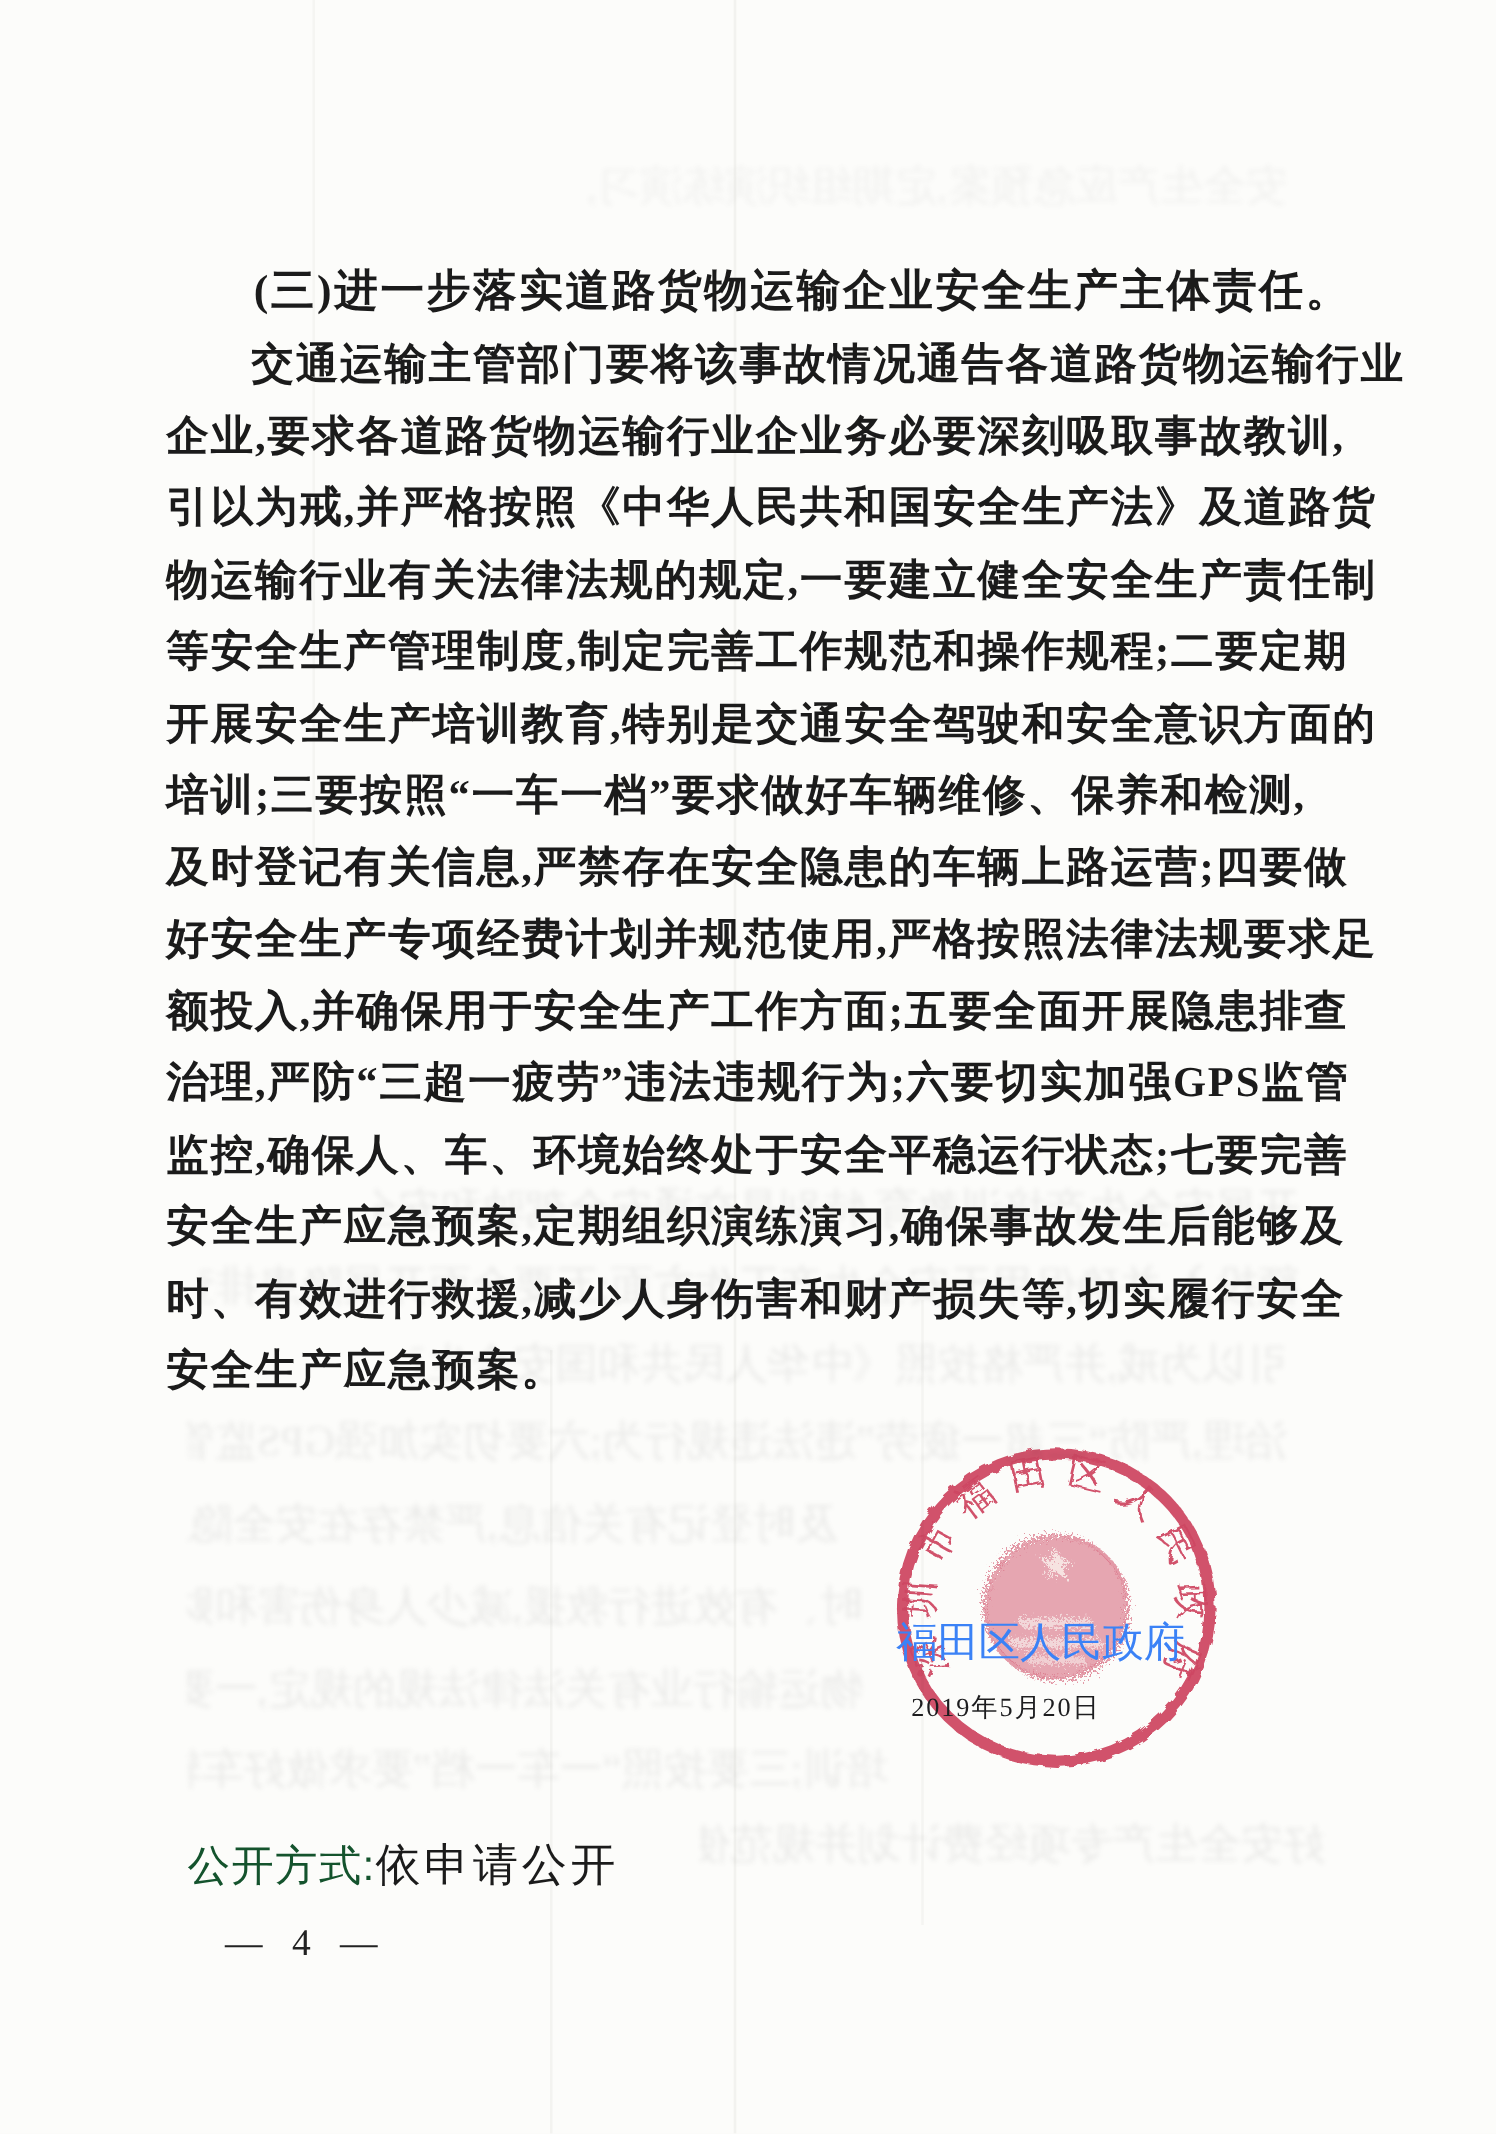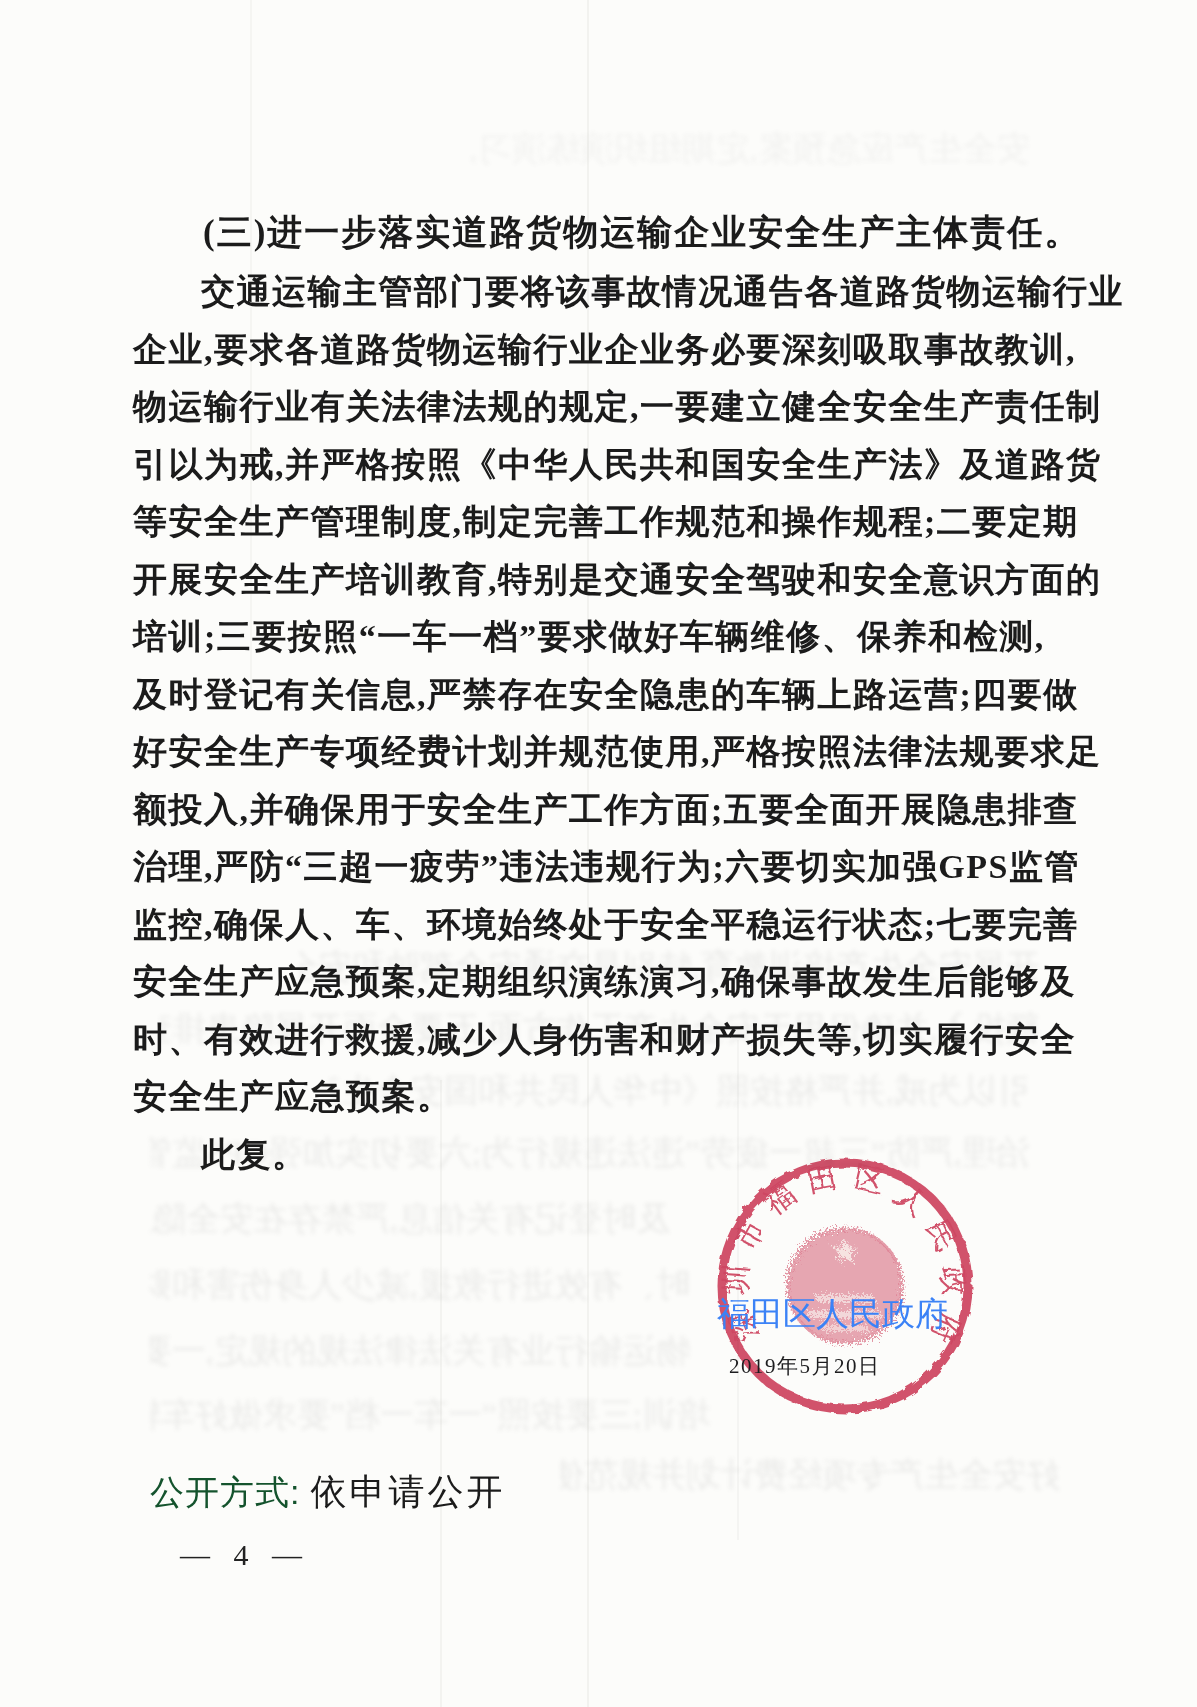--- a/index.html
+++ b/index.html
@@ -103,21 +103,20 @@
   .disclosure .label {
     font-family: "Liberation Sans", "DejaVu Sans", sans-serif;
     font-weight: 400;
     font-size: 34px;
     letter-spacing: 1px;
     color: #14532d;
   }
   .disclosure .value {
     font-size: 36px;
     letter-spacing: 3px;
-    margin-left: 10px;
     color: #1b1b1b;
   }
 
   .pageno {
     position: absolute;
     left: 180px;
     top: 1538px;
     font-size: 30px;
     letter-spacing: 8px;
     color: #222;
@@ -144,34 +143,33 @@
   <div class="ghost" style="top:1262px; left:150px; width:540px;">时、有效进行救援,减少人身伤害和财产损失等,切实履行安全</div>
   <div class="ghost" style="top:1328px; left:150px; width:540px;">物运输行业有关法律法规的规定,一要建立健全安全生产责任制</div>
   <div class="ghost" style="top:1392px; left:150px; width:560px;">培训;三要按照“一车一档”要求做好车辆维修、保养和检测,</div>
   <div class="ghost" style="top:1452px; left:560px; width:500px;">好安全生产专项经费计划并规范使用,严格按照法律法规要求足</div>
 
   <div class="heading">(三)进一步落实道路货物运输企业安全生产主体责任。</div>
 
   <div class="bodytext">
     <div class="line indent2">交通运输主管部门要将该事故情况通告各道路货物运输行业</div>
     <div class="line">企业,要求各道路货物运输行业企业务必要深刻吸取事故教训,</div>
+    <div class="line">引以为戒,并严格按照《中华人民共和国安全生产法》及道路货</div>
     <div class="line">物运输行业有关法律法规的规定,一要建立健全安全生产责任制</div>
-    <div class="line">引以为戒,并严格按照《中华人民共和国安全生产法》及道路货</div>
     <div class="line">等安全生产管理制度,制定完善工作规范和操作规程;二要定期</div>
     <div class="line">开展安全生产培训教育,特别是交通安全驾驶和安全意识方面的</div>
     <div class="line">培训;三要按照“一车一档”要求做好车辆维修、保养和检测,</div>
     <div class="line">及时登记有关信息,严禁存在安全隐患的车辆上路运营;四要做</div>
     <div class="line">好安全生产专项经费计划并规范使用,严格按照法律法规要求足</div>
     <div class="line">额投入,并确保用于安全生产工作方面;五要全面开展隐患排查</div>
     <div class="line">治理,严防“三超一疲劳”违法违规行为;六要切实加强GPS监管</div>
     <div class="line">监控,确保人、车、环境始终处于安全平稳运行状态;七要完善</div>
     <div class="line">安全生产应急预案,定期组织演练演习,确保事故发生后能够及</div>
     <div class="line">时、有效进行救援,减少人身伤害和财产损失等,切实履行安全</div>
     <div class="line">安全生产应急预案。</div>
-    <div class="line indent2">此复。</div>
   </div>
 
   <svg class="seal" width="266" height="266" viewBox="0 0 266 266" aria-hidden="true">
     <defs>
       <filter id="rough" x="-15%" y="-15%" width="130%" height="130%">
         <feTurbulence type="fractalNoise" baseFrequency="0.12" numOctaves="2" seed="7" result="n"></feTurbulence>
         <feDisplacementMap in="SourceGraphic" in2="n" scale="5"></feDisplacementMap>
       </filter>
       <filter id="grain" x="-25%" y="-25%" width="150%" height="150%">
         <feTurbulence type="fractalNoise" baseFrequency="0.55" numOctaves="3" seed="3" result="n2"></feTurbulence>

